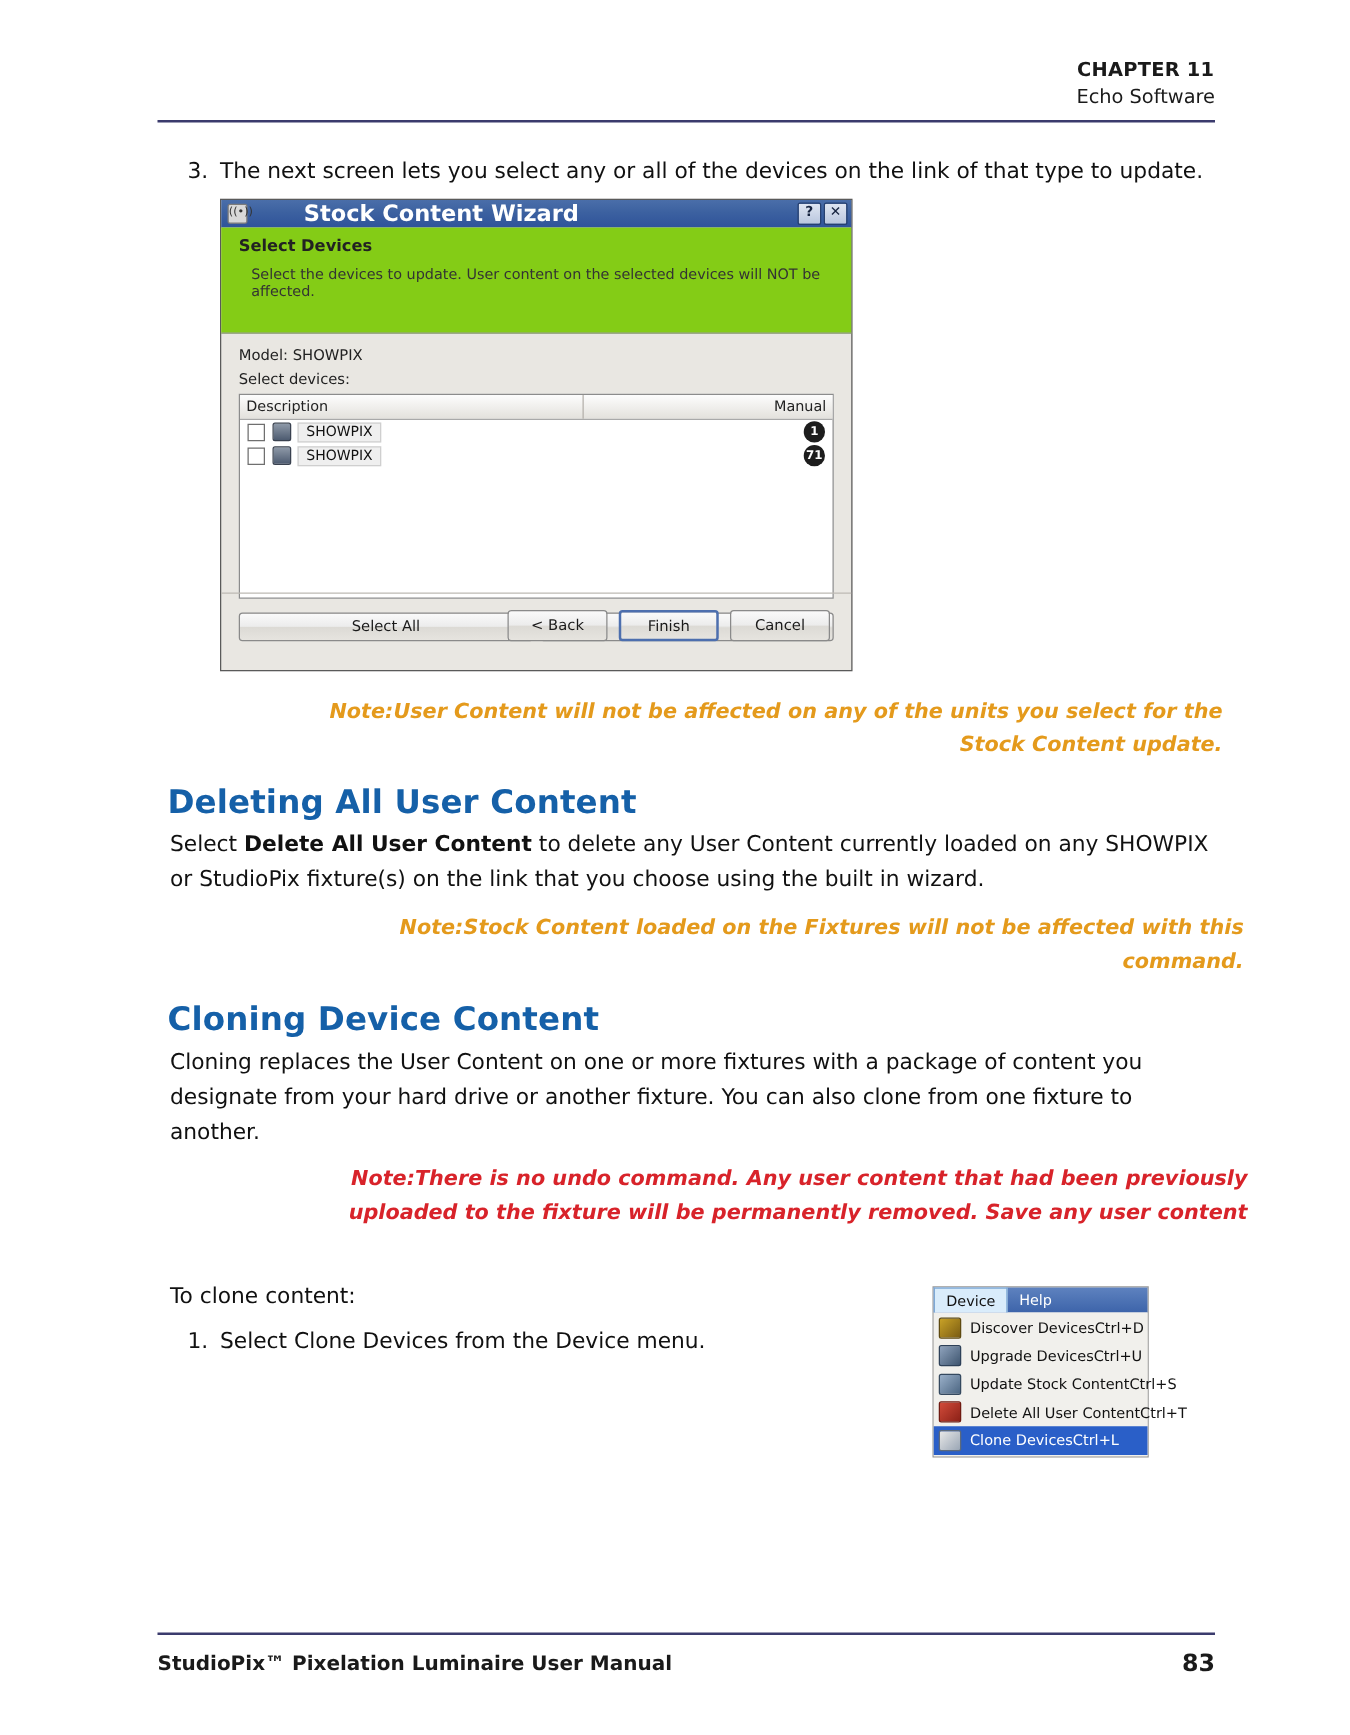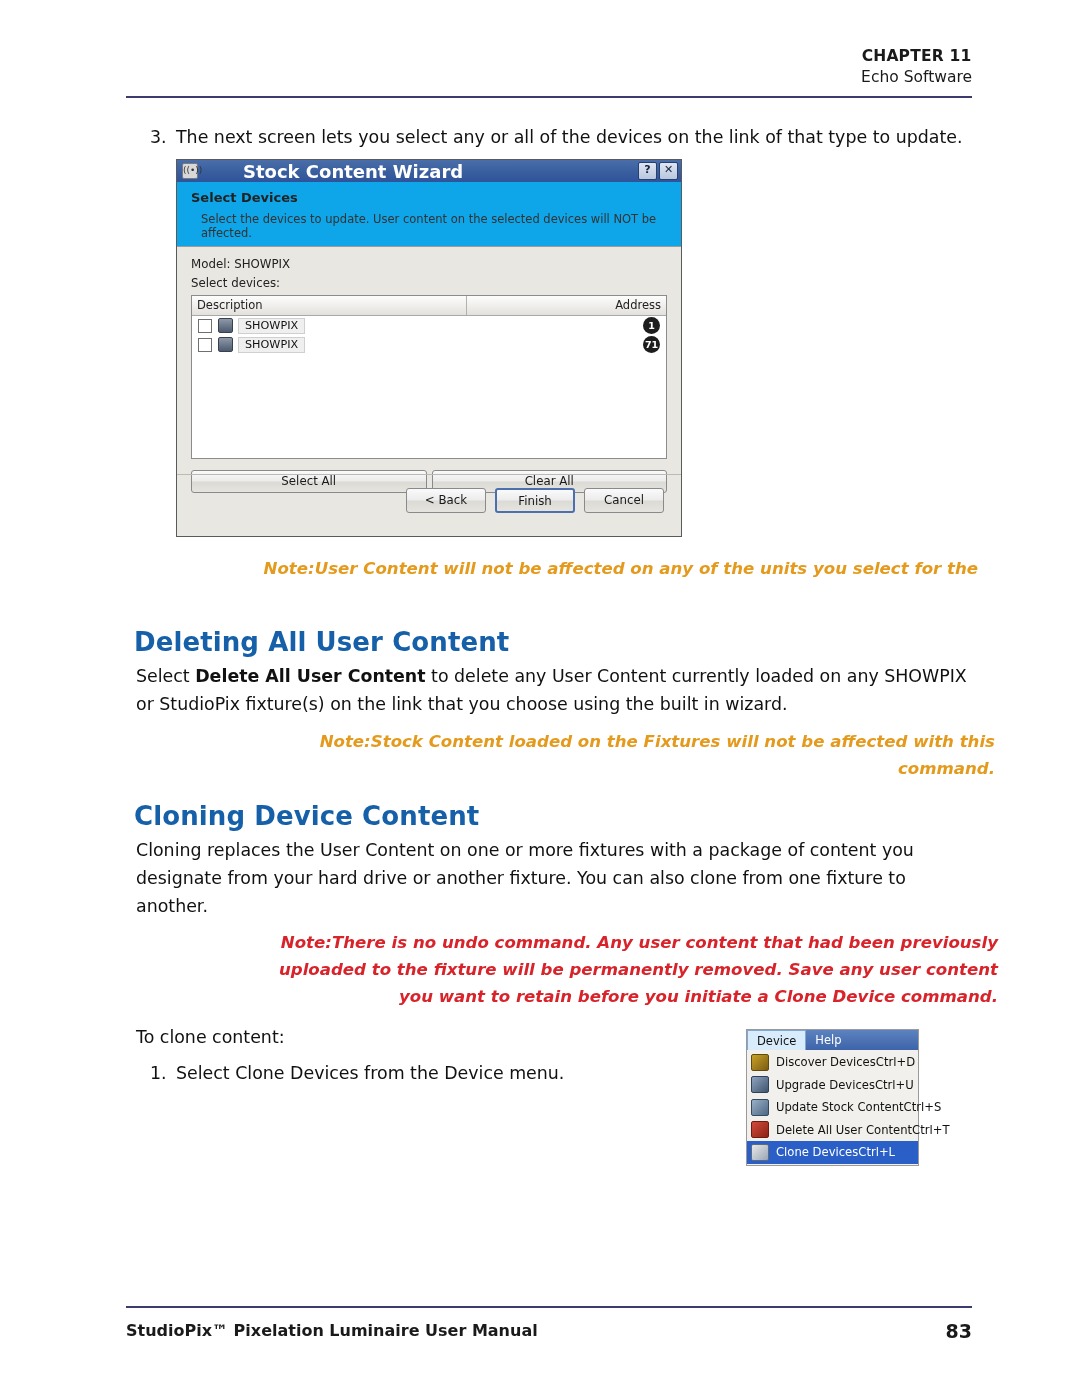--- a/index.html
+++ b/index.html
@@ -163,23 +163,23 @@
     background: linear-gradient(to bottom,#dfe6f2,#b9c6de);
     border: 1px solid #27406f;
     border-radius: 2px;
     color: #16233f;
     font-size: 11px;
     line-height: 14px;
     text-align: center;
     font-weight: bold;
   }
   .wiz-head {
-    background: #0ea5e9;
+    background: #84cc16;
     border-bottom: 1px solid #9c9c9c;
-    padding: 8px 14px 6px 14px;
+    padding: 8px 14px 26px 14px;
   }
   .wiz-head .h1 {
     font-size: 13px;
     font-weight: bold;
     color: #222;
     margin-bottom: 7px;
   }
   .wiz-head .h2 {
     font-size: 11.5px;
     color: #333;
@@ -384,21 +384,21 @@
   <div class="wiz-body">
     <div class="wiz-row">
       <span class="lab">Model:</span>
       <span>SHOWPIX</span>
     </div>
     <div class="wiz-row">Select devices:</div>
 
     <div class="wiz-list">
       <div class="wiz-list-head">
         <div class="col desc">Description</div>
-        <div class="col addr">Address</div>
+        <div class="col addr">Manual</div>
       </div>
 
       <div class="dev-row">
         <div class="cb"></div>
         <div class="devicon"></div>
         <div class="dname">SHOWPIX</div>
         <div class="spacer"></div>
         <div class="addr-badge">1</div>
       </div>
 
@@ -419,41 +419,41 @@
 
   <div class="wiz-footer">
     <div class="btn">&lt; Back</div>
     <div class="btn default">Finish</div>
     <div class="btn">Cancel</div>
   </div>
 </div>
 
 <div class="note amber" style="left:178px; top:556px; width:800px;">
   <span class="lbl">Note:</span><span>User Content will not be affected on any of the units you select for the</span>
+  <span class="note-hang">Stock Content update.</span>
 </div>
 
 <h2 class="section" style="left:134px; top:627px;">Deleting All User Content</h2>
 
 <div class="body-text" style="left:136px; top:662px; width:838px;">
   <span>Select </span><b>Delete All User Content</b><span> to delete any User Content currently loaded on any SHOWPIX or StudioPix fixture(s) on the link that you choose using the built in wizard.</span>
 </div>
 
 <div class="note amber" style="left:195px; top:729px; width:800px;">
   <span class="lbl">Note:</span><span>Stock Content loaded on the Fixtures will not be affected with this</span>
   <span class="note-hang">command.</span>
 </div>
 
 <h2 class="section" style="left:134px; top:801px;">Cloning Device Content</h2>
 
 <div class="body-text" style="left:136px; top:836px; width:790px;">Cloning replaces the User Content on one or more fixtures with a package of content you designate from your hard drive or another fixture. You can also clone from one fixture to another.</div>
 
 <div class="note red" style="left:178px; top:930px; width:820px;">
   <span class="lbl">Note:</span><span class="strong">There is no undo command.</span><span> Any user content that had been previously</span>
   <span class="note-hang">uploaded to the fixture will be permanently removed. Save any user content</span>
-  <span class="note-hang">you want to retain before you initiate a Clone Device command.</span>
 </div>
 
 <div class="body-text" style="left:136px; top:1023px;">To clone content:</div>
 
 <div class="numbered" style="left:150px; top:1059px; width:560px;">
   <span class="n">1.</span><span>Select Clone Devices from the Device menu.</span>
 </div>
 
 <div class="devmenu">
   <div class="devmenu-bar">

